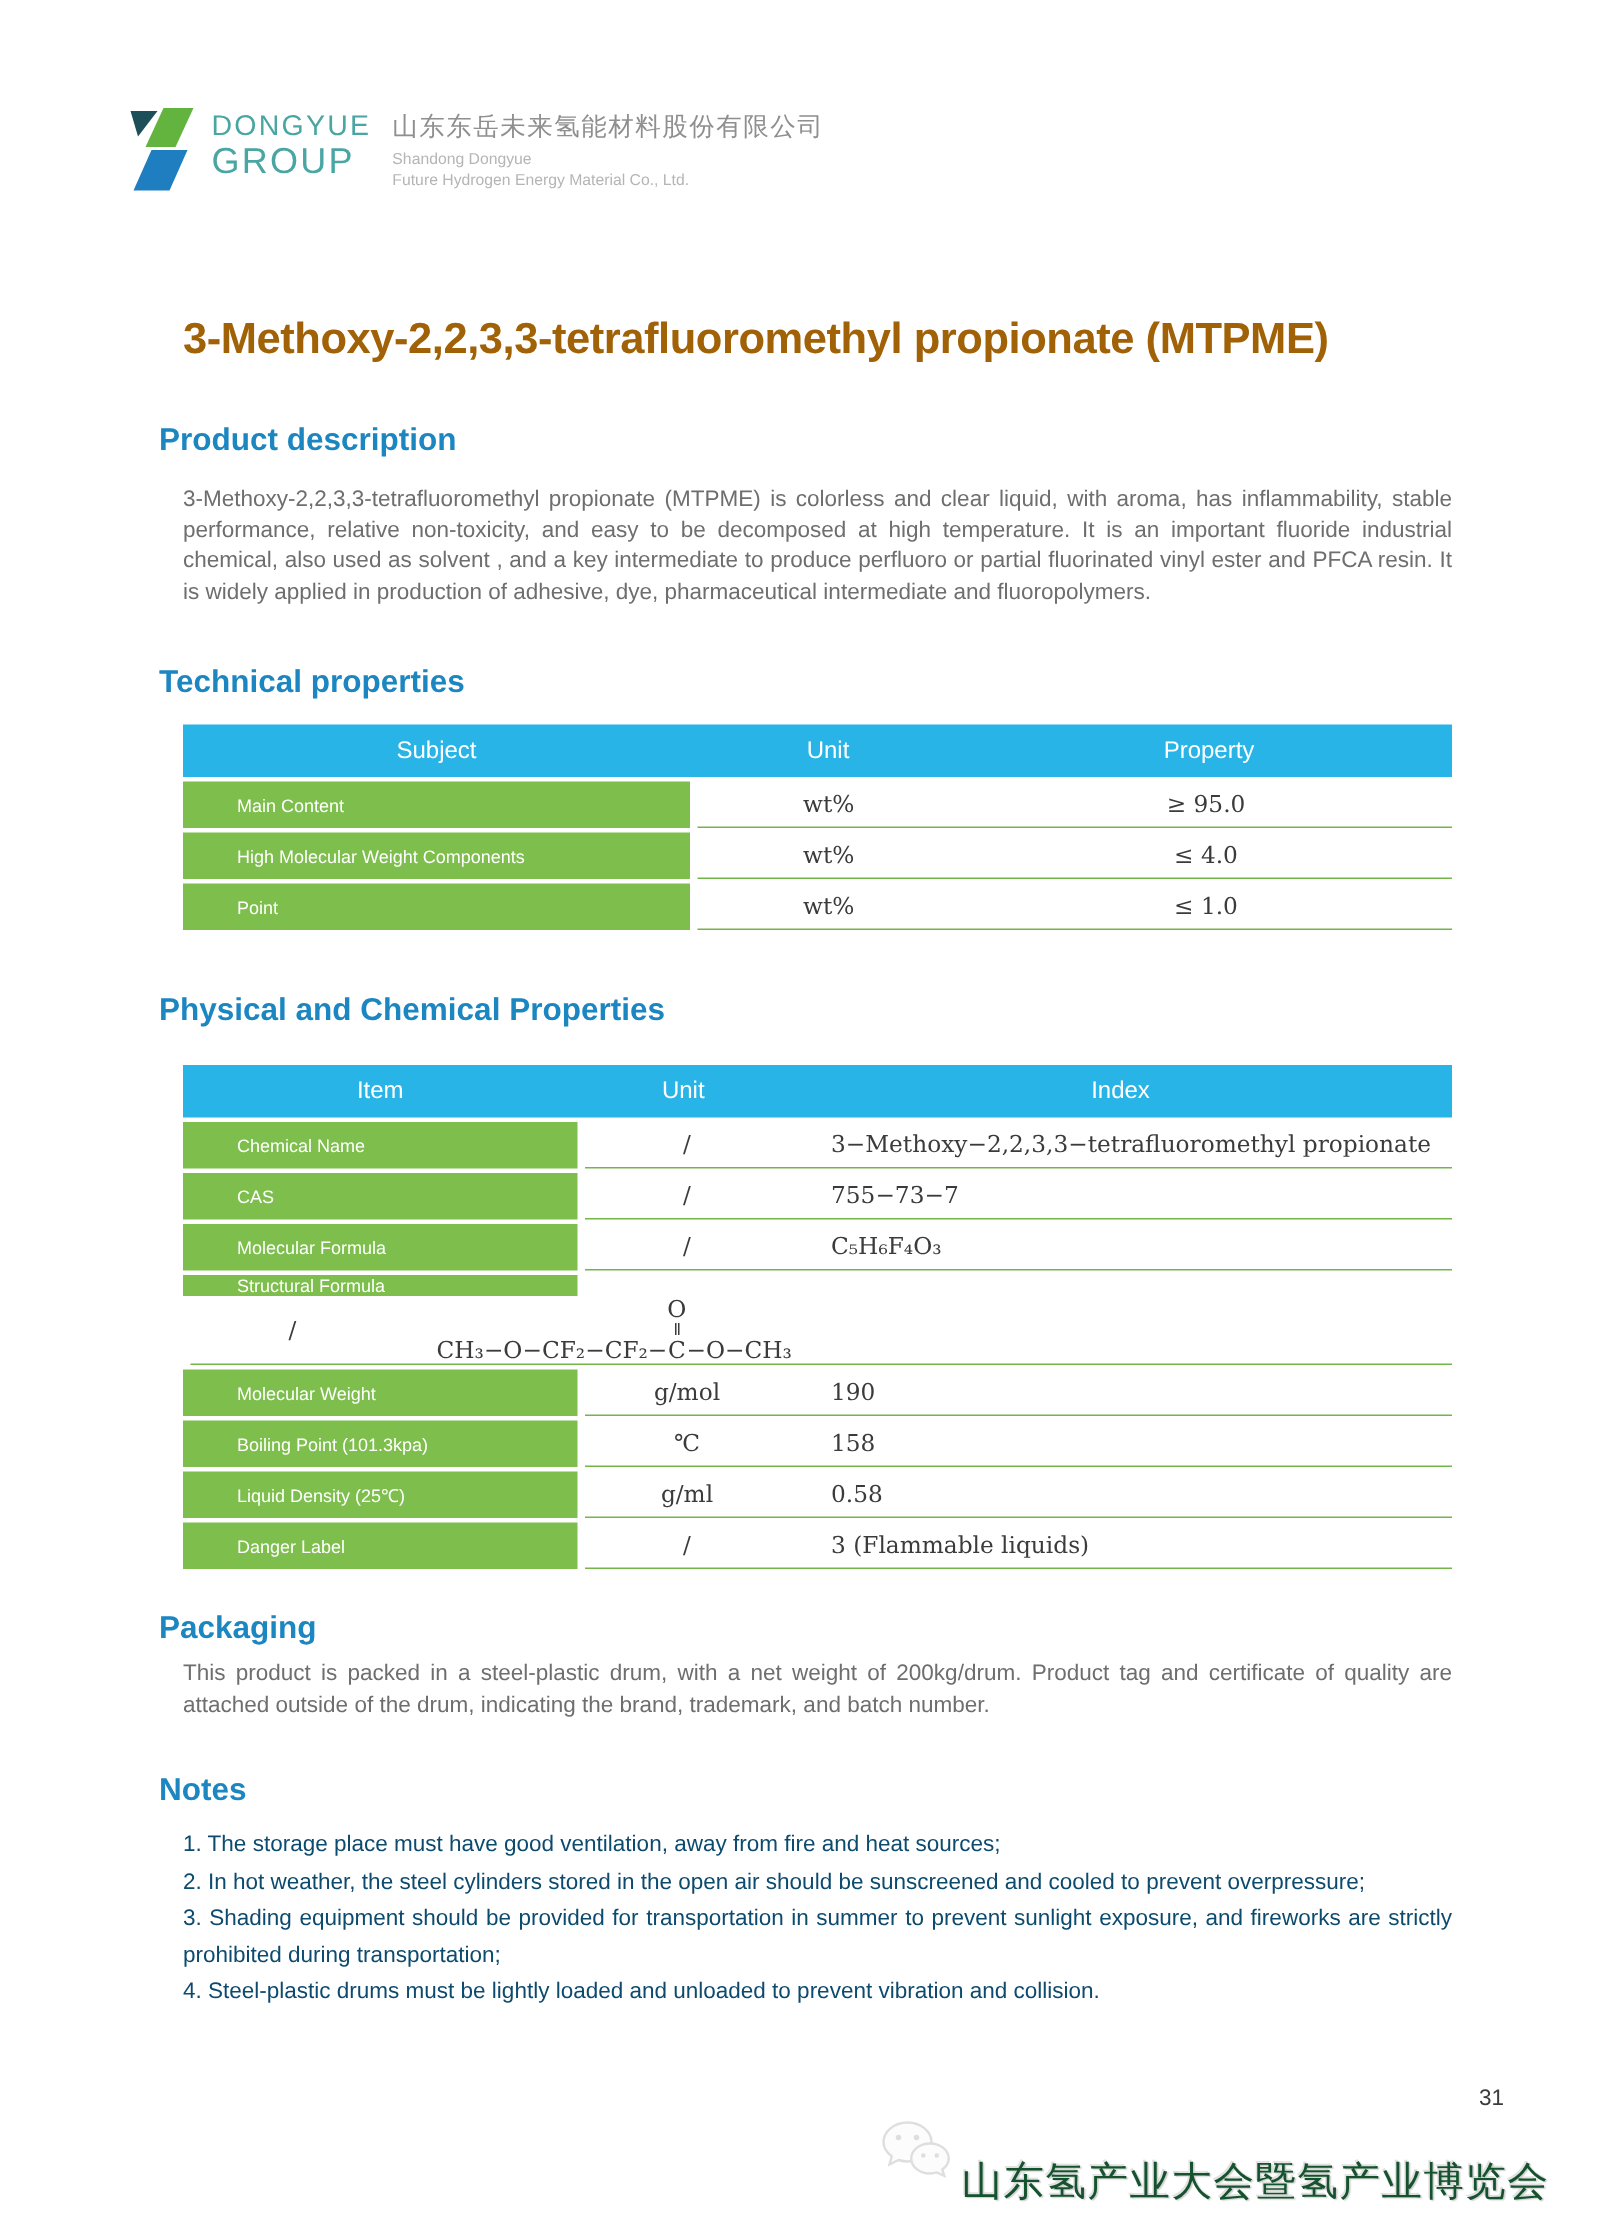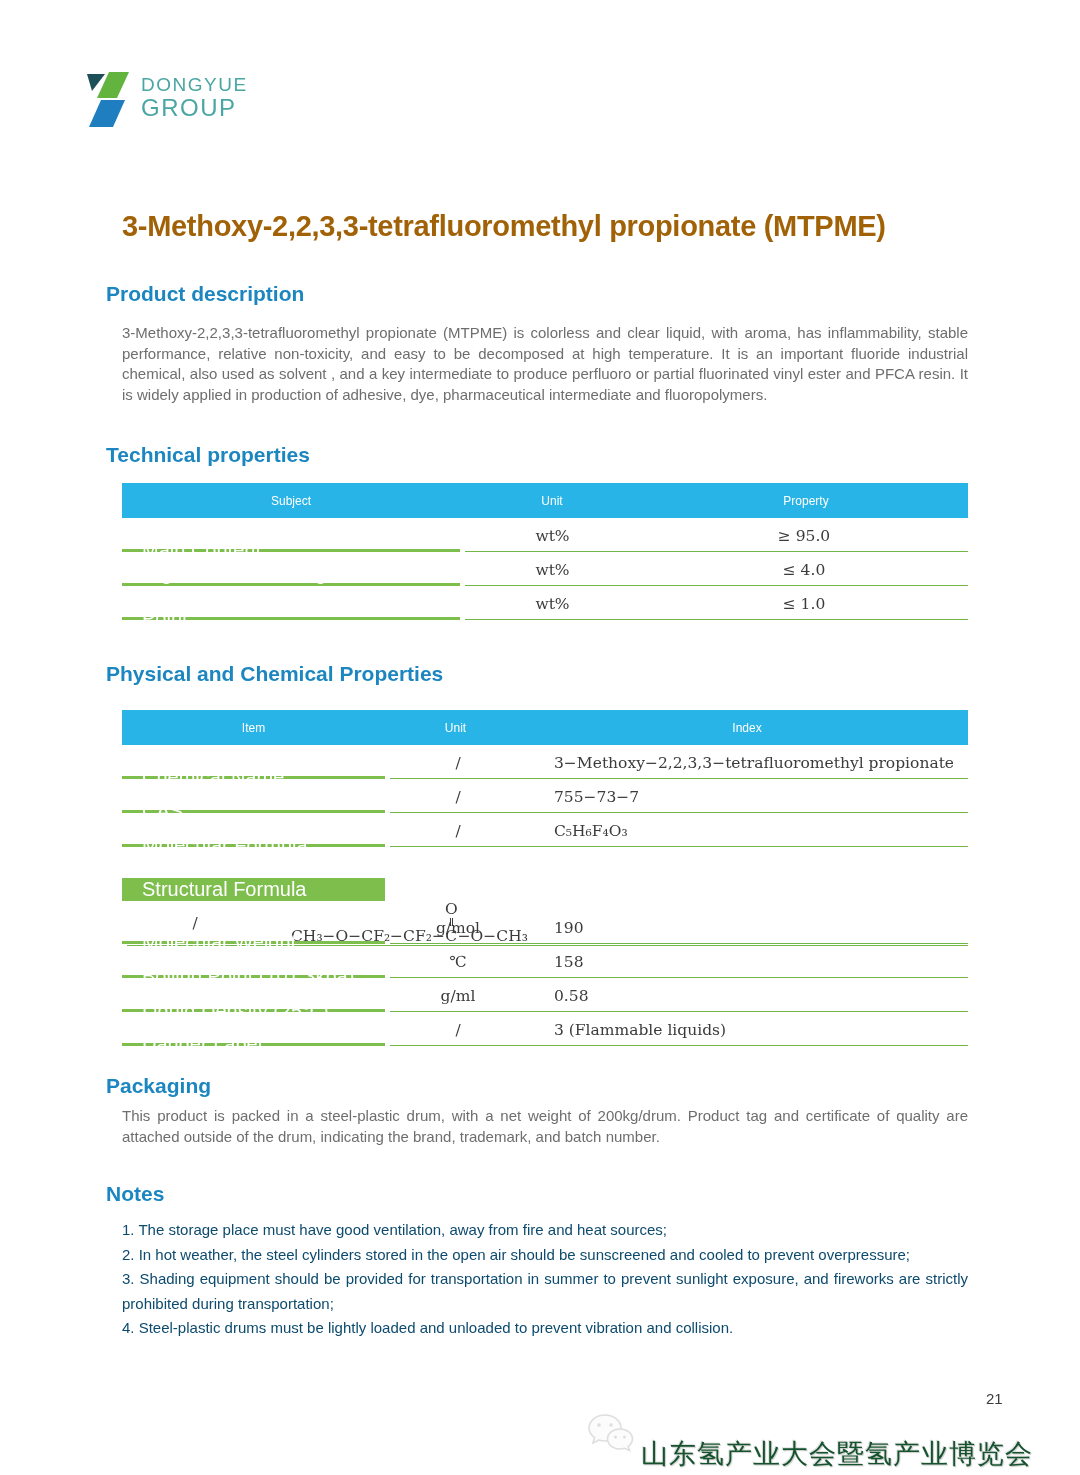--- a/index.html
+++ b/index.html
@@ -40,35 +40,35 @@
   .p-pack { top:1106px; }
 
   .notes-list { position:absolute; top:1218px; left:122px; width:846px; }
   .notes-list .note { font-size:15px; color:#0c4a6e; line-height:24.5px; text-align:justify; }
 
   
   .dtable { position:absolute; left:122px; width:846px; }
   .tbl-tech { top:483px; }
   .tbl-phys { top:710px; }
 
-  .thead { display:flex; align-items:center; height:35px; background:#29b4e7; color:#ffffff; font-size:12px; }
+  .thead { display:flex; align-items:center; height:35px; background:#29b4e7; color:#ffffff; font-size:16px; }
   .thead > div { text-align:center; }
 
   .tech .hc1 { width:338px; }
   .tech .hc2 { width:184px; }
   .tech .hc3 { flex:1; }
   .phys .hc1 { width:263px; }
   .phys .hc2 { width:141px; }
   .phys .hc3 { flex:1; }
 
   .trow { display:flex; margin-top:3px; height:31px; }
   .trow.tall { height:60px;flex-direction:column; }
   .tlabel {
-    background:#7dbe4c; color:#ffffff; font-size:20px;
-    display:flex; align-items:center; padding-left:20px;margin-top:28px;
+    background:#7dbe4c; color:#ffffff; font-size:12px;
+    display:flex; align-items:center; padding-left:36px;
   }
   .tech .tlabel { width:338px; }
   .phys .tlabel { width:263px; }
   .tvals {
     flex:1; margin-left:5px; border-bottom:1.5px solid #74b547;
     display:flex; align-items:center;
     font-family:"DejaVu Serif","Liberation Serif",serif;
     font-size:15.5px; color:#3b3b3b;
   }
   .tech .tvals .unit { width:175px; text-align:center; }
@@ -99,20 +99,27 @@
 
   <div class="logo-row">
     <svg class="logo-mark" viewBox="0 0 46 58">
       <path d="M2 4 L20 4 L7 21 Z" fill="#1d4f58"></path>
       <path d="M24 2 L44 2 L32 28 L12 28 Z" fill="#62b43f"></path>
       <path d="M16 30 L40 30 L28 57 L4 57 Z" fill="#1e7ec0"></path>
     </svg>
     <div class="wordmark">
       <div class="l1">DONGYUE</div>
       <div class="l2">GROUP</div>
+    </div>
+    <div class="company">
+      <div class="cn">山东东岳未来氢能材料股份有限公司</div>
+      <div class="en">
+        <div>Shandong Dongyue</div>
+        <div>Future Hydrogen Energy Material Co., Ltd.</div>
+      </div>
     </div>
   </div>
 
   <div class="doc-title">3-Methoxy-2,2,3,3-tetrafluoromethyl propionate (MTPME)</div>
 
   <div class="sec-head h-desc">Product description</div>
   <div class="body-text p-desc">3-Methoxy-2,2,3,3-tetrafluoromethyl propionate (MTPME) is colorless and clear liquid, with aroma, has inflammability, stable performance, relative non-toxicity, and easy to be decomposed at high temperature. It is an important fluoride industrial chemical, also used as solvent , and a key intermediate to produce perfluoro or partial fluorinated vinyl ester and PFCA resin. It is widely applied in production of adhesive, dye, pharmaceutical intermediate and fluoropolymers.</div>
 
   <div class="sec-head h-tech">Technical properties</div>
   <div class="dtable tbl-tech tech">
@@ -223,21 +230,21 @@
   <div class="body-text p-pack">This product is packed in a steel-plastic drum, with a net weight of 200kg/drum. Product tag and certificate of quality are attached outside of the drum, indicating the brand, trademark, and batch number.</div>
 
   <div class="sec-head h-notes">Notes</div>
   <div class="notes-list">
     <div class="note">1. The storage place must have good ventilation, away from fire and heat sources;</div>
     <div class="note">2. In hot weather, the steel cylinders stored in the open air should be sunscreened and cooled to prevent overpressure;</div>
     <div class="note">3. Shading equipment should be provided for transportation in summer to prevent sunlight exposure, and fireworks are strictly prohibited during transportation;</div>
     <div class="note">4. Steel-plastic drums must be lightly loaded and unloaded to prevent vibration and collision.</div>
   </div>
 
-  <div class="page-num">21</div>
+  <div class="page-num">31</div>
   <div class="watermark">
     <svg class="wm-icon" viewBox="0 0 52 46">
       <g fill="#fbfbfb" stroke="#d4d4d4" stroke-width="1.6">
         <path d="M20 4 C11 4 4 10 4 17 C4 21 6 24 9.5 26.5 L8 32 L14 29 C16 29.6 18 30 20 30 C29 30 36 24 36 17 C36 10 29 4 20 4 Z"></path>
         <path d="M35 18 C28 18 22.5 22.5 22.5 28 C22.5 33.5 28 38 35 38 C36.6 38 38 37.8 39.5 37.3 L44.5 39.6 L43.2 35.3 C45.9 33.4 47.5 30.8 47.5 28 C47.5 22.5 42 18 35 18 Z"></path>
       </g>
       <g fill="#d4d4d4">
         <circle cx="14" cy="14" r="1.8"></circle>
         <circle cx="26" cy="14" r="1.8"></circle>
         <circle cx="30.5" cy="26" r="1.5"></circle>

